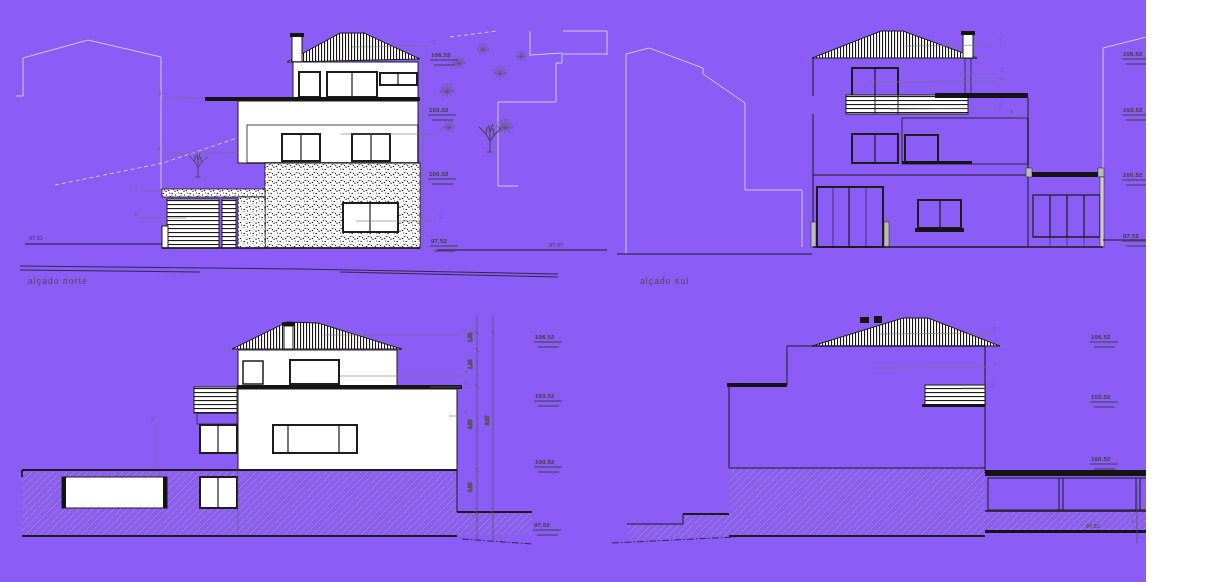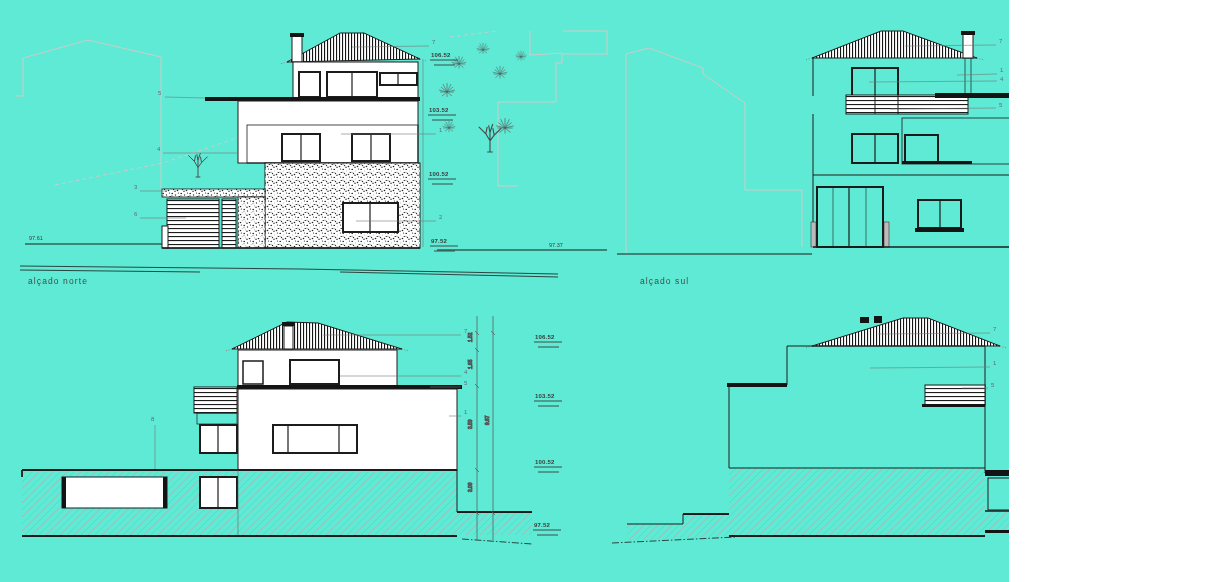--- a/index.html
+++ b/index.html
@@ -1,16 +1,16 @@
 <!DOCTYPE html>
 <html><head>
 <meta charset="utf-8">
 <style>
   html,body{margin:0;padding:0;background:#fff;}
-  .sheet{position:relative;width:1009px;height:582px;background:#5eead4;overflow:hidden;
+  .sheet{position:relative;width:1146px;height:582px;background:#8b5cf6;overflow:hidden;
          font-family:"Liberation Sans",sans-serif;}
   svg{display:block;}
   text{font-family:"Liberation Sans",sans-serif;}
   .lvl{font-size:6px;font-weight:700;fill:#3a3a3a;letter-spacing:.2px;}
   .spot{font-size:5.5px;fill:#3f3f3f;}
   .co{font-size:6px;fill:#5f6b85;}
   .ttl{font-size:8.5px;fill:#4a4a4a;letter-spacing:1.1px;}
   .dim{font-size:4.8px;fill:#555;}
   .tiny{font-size:4.5px;fill:#5f6b85;}
 </style>

